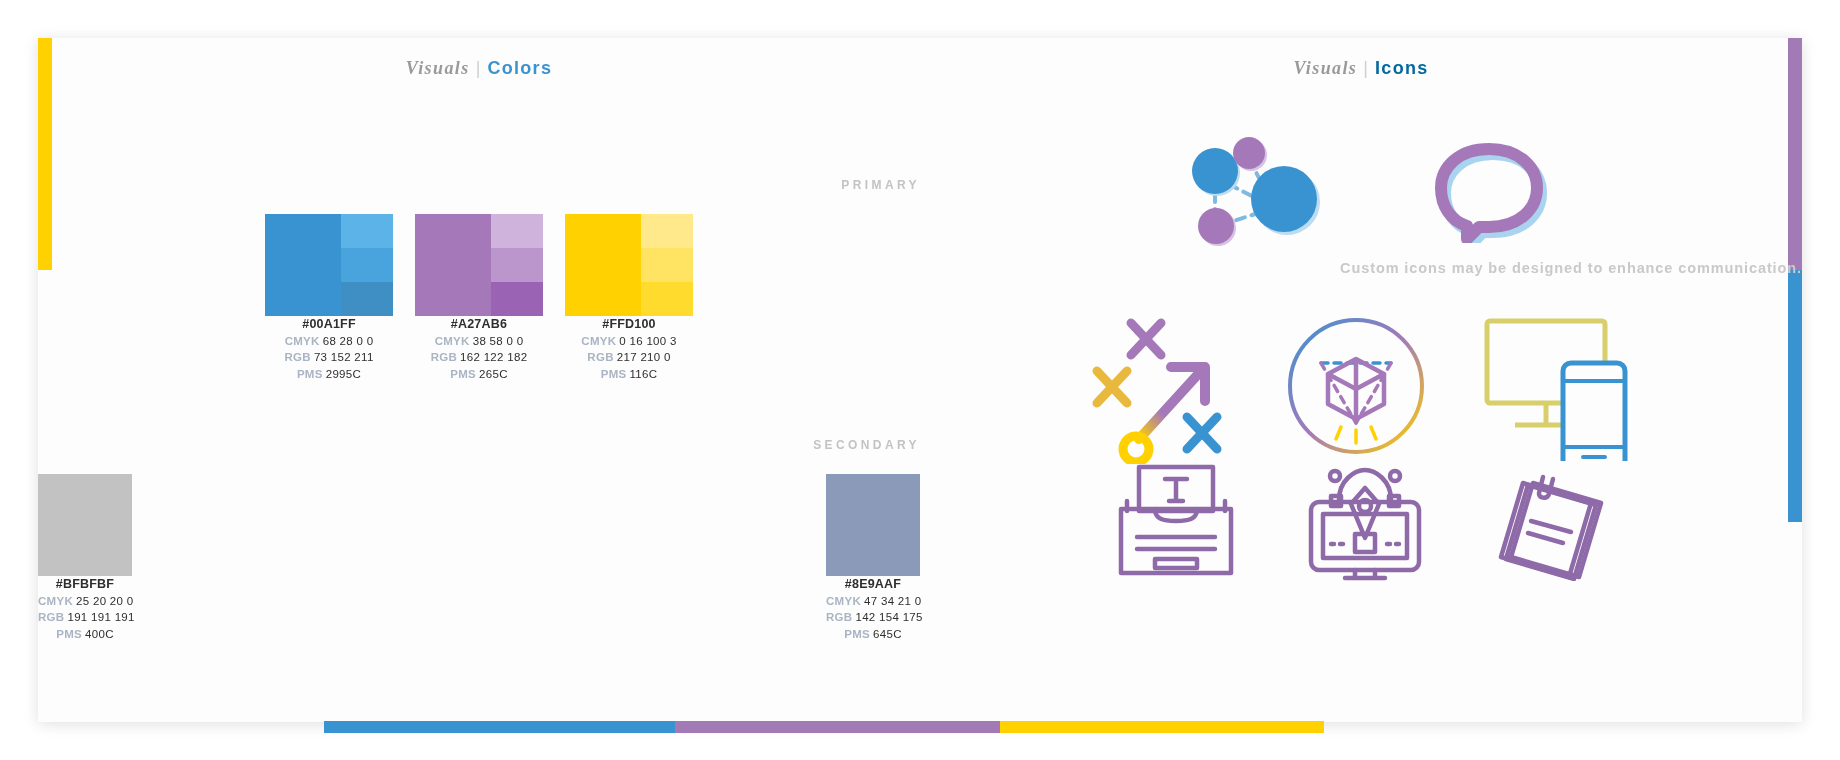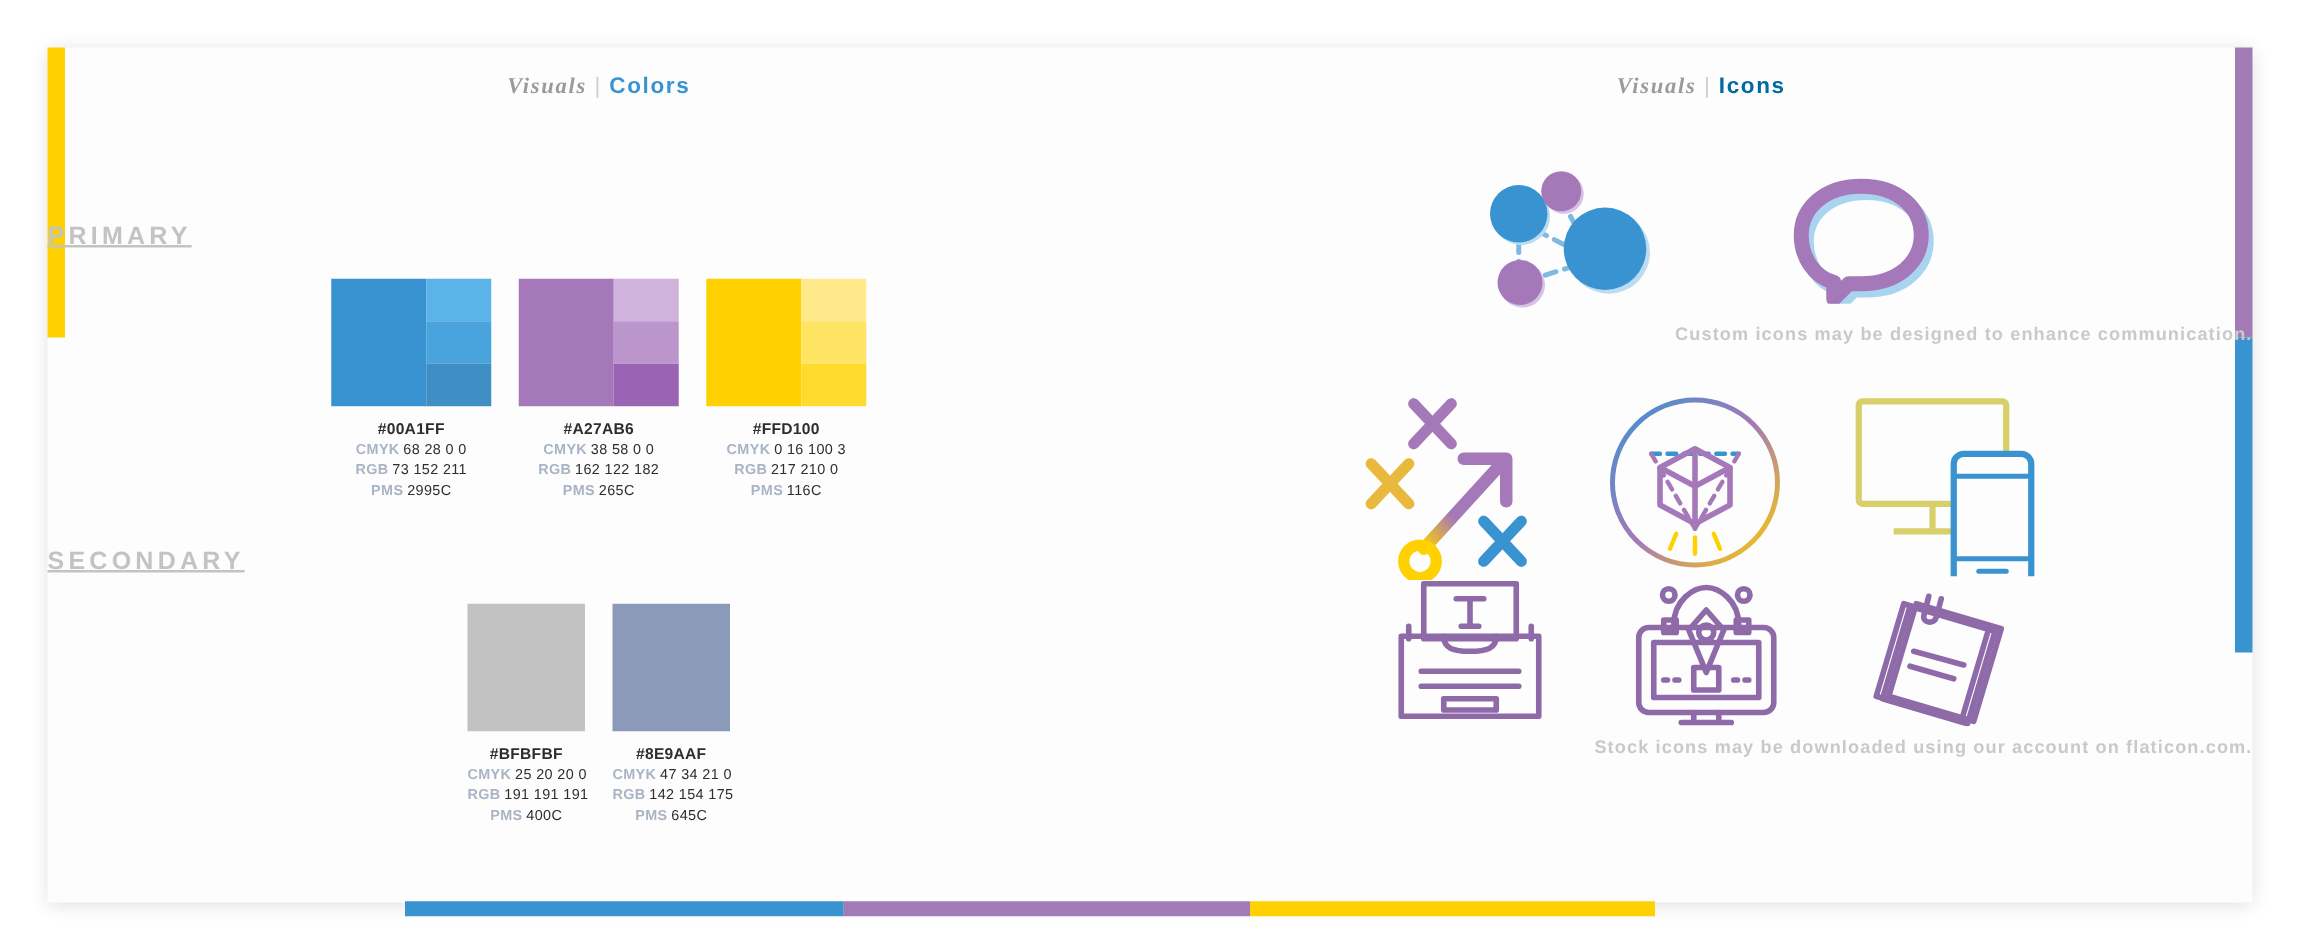--- a/index.html
+++ b/index.html
@@ -62,26 +62,25 @@
     font-family: "Liberation Serif", serif;
     font-weight: bold;
     letter-spacing: 1.4px;
   }
   .panel-head .divider { color: #cfcfcf; margin: 0 6px; }
   .panel-head .section-blue   { color: #3a93d1; font-weight: bold; letter-spacing: 1.3px; }
   .panel-head .section-purple { color: #0369a1; font-weight: bold; letter-spacing: 1.3px; }
 
   
   .group-title {
-    text-align: left;
-    font-size: 20px;
+    text-align: right;
+    font-size: 12px;
     font-weight: bold;
     letter-spacing: 3.4px;
     color: #c3c3c3;
-    text-decoration: underline;
   }
 
   .swatch-row {
     display: flex;
     justify-content: center;
     gap: 22px;
   }
 
   .swatch { width: 128px; }
 
@@ -91,21 +90,20 @@
     height: 102px;
   }
   .chip-main { flex: 0 0 76px; height: 100%; }
   .chip-tints { flex: 1; display: flex; flex-direction: column; }
   .chip-tint { flex: 1; }
 
   .swatch-chip.plain { width: 94px; height: 102px; }
   .swatch.plain-sw { width: 94px; }
 
   .swatch-meta {
-    margin-top: 10px;
     text-align: center;
     line-height: 16.5px;
     white-space: nowrap;
   }
   .hex {
     font-size: 12.5px;
     font-weight: bold;
     color: #2e2e2e;
     letter-spacing: 0.2px;
   }
@@ -224,21 +222,21 @@
             </div>
           </div>
         </div>
 
       </div>
     </div>
 
     <div style="position:absolute; top:400px; width:100%;">
       <div class="group-title">SECONDARY</div>
 
-      <div class="swatch-row" style="margin-top:22px; ">
+      <div class="swatch-row" style="margin-top:22px; justify-content:space-between;">
 
         <div class="swatch plain-sw">
           <div class="swatch-chip plain">
             <div class="chip-main" style="flex:1; background:#c2c2c2"></div>
           </div>
           <div class="swatch-meta">
             <div class="hex">#BFBFBF</div>
             <div class="spec">
               <span class="lbl">CMYK</span><span class="val">25 20 20 0</span>
             </div>
@@ -416,21 +414,20 @@
         <g fill="none" stroke="#8e6aa8" stroke-width="4.5" stroke-linejoin="round" stroke-linecap="round">
           <path d="M6 96 L28 22 L96 42 L74 116 Z" transform="translate(10,0)"></path>
           <path d="M6 96 L28 22 L96 42 L74 116 Z" transform="translate(5,2)"></path>
           <path d="M6 96 L28 22 L96 42 L74 116 Z"></path>
           <path d="M36 60 L76 71 M33 72 L68 82"></path>
           <path d="M48 16 L44 32 C43 37 52 39 54 33 L58 18"></path>
         </g>
       </svg>
     </div>
 
-    <div class="icon-caption" style="position:absolute; top:552px; width:100%;">Stock icons may be downloaded using our account on flaticon.com.</div>
   </div>
 
   <div class="progress-bar">
     <div class="progress-seg seg-blue"></div>
     <div class="progress-seg seg-purple"></div>
     <div class="progress-seg seg-yellow"></div>
   </div>
 
 </div>
 

